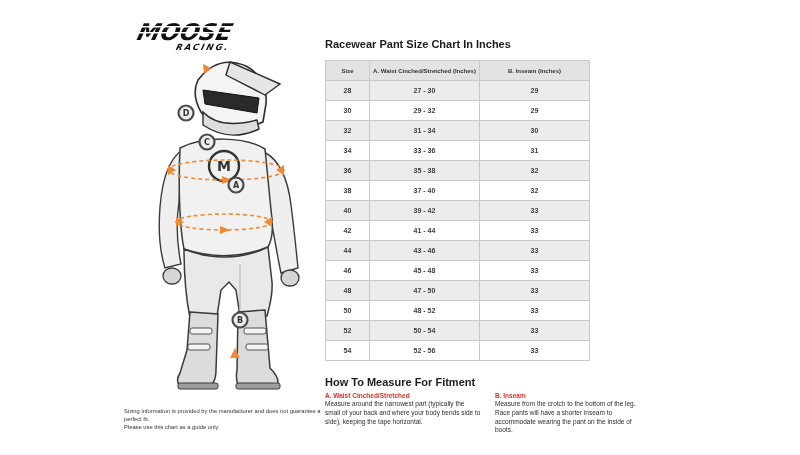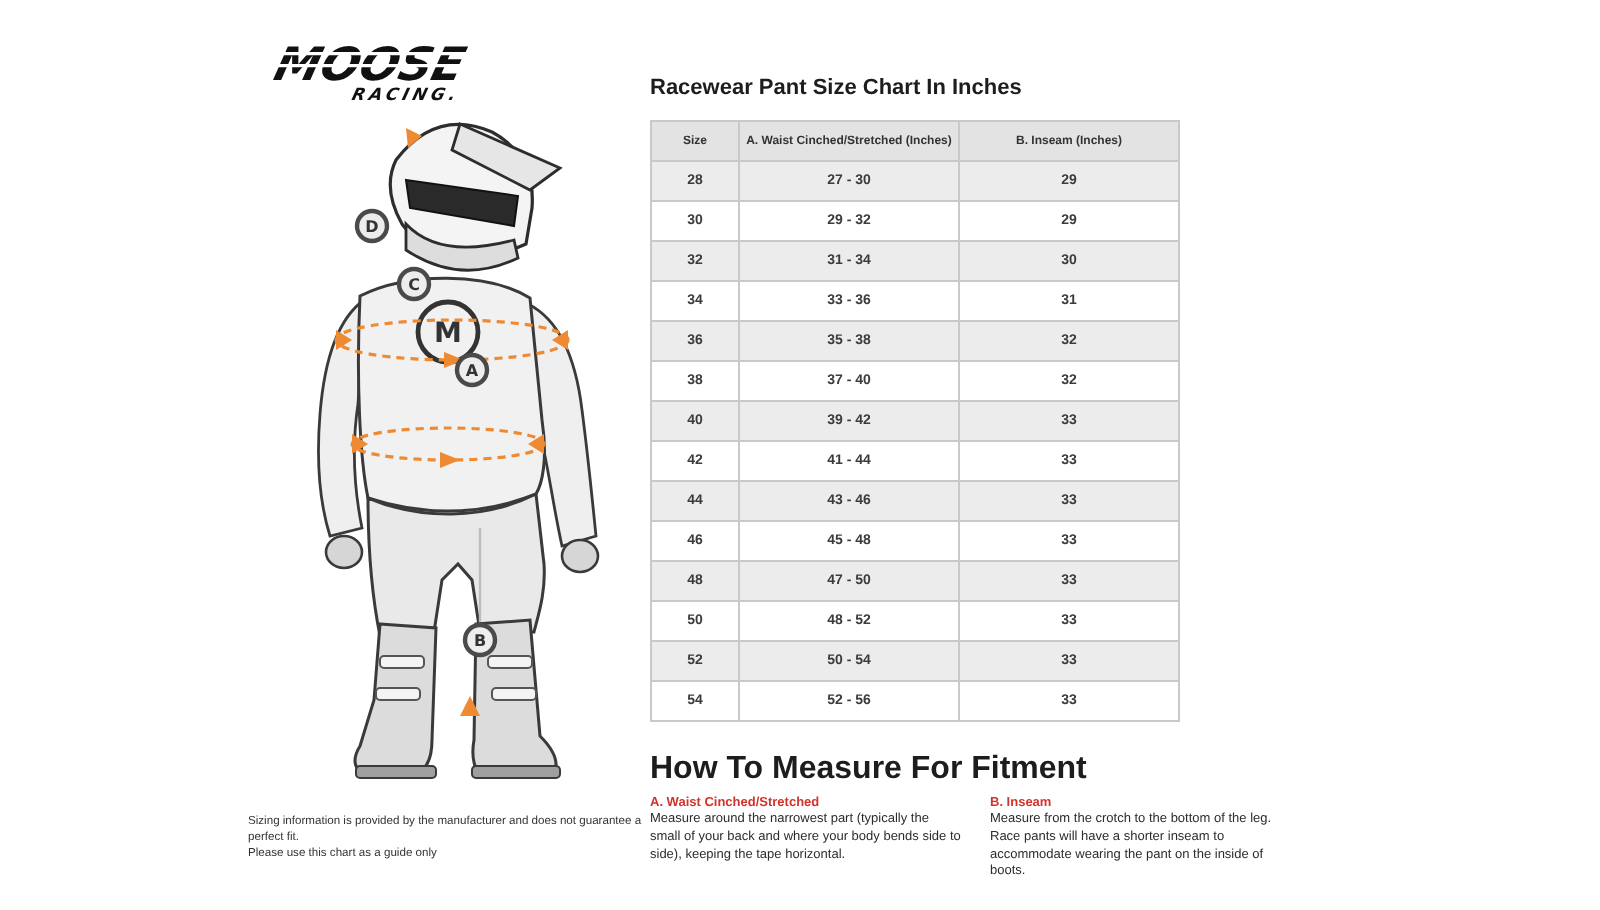--- a/index.html
+++ b/index.html
@@ -19,21 +19,21 @@
   table.size-table th, table.size-table td{
       border:1px solid #c9c9c9;text-align:center;vertical-align:middle;
       height:19px;padding:0;color:#3c3c3c;}
   table.size-table th{background:#e3e3e3;font-size:6px;font-weight:bold;color:#333;}
   table.size-table td{font-size:7px;font-weight:bold;background:#fff;}
   table.size-table tr.alt td{background:#ececec;}
   col.c-size{width:44px;} col.c-waist{width:110px;} col.c-inseam{width:110px;}
 
   
   #howto{position:absolute;left:325px;top:376px;width:345px;}
-  #howto-title{font-size:16px;font-weight:bold;color:#1d1d1d;margin:0 0 4px 0;}
+  #howto-title{font-size:11px;font-weight:bold;color:#1d1d1d;margin:0 0 4px 0;}
   .howto-cols{display:flex;gap:14px;}
   .howto-col{width:156px;}
   .howto-label{font-size:6.5px;font-weight:bold;margin:0 0 1px 0;}
   .howto-text{font-size:6.5px;line-height:1.35;color:#2c2c2c;margin:0;}
 
   
   #disclaimer{position:absolute;left:124px;top:407px;width:200px;
       font-size:5.8px;line-height:1.4;color:#333;}
 </style>
 </head>

